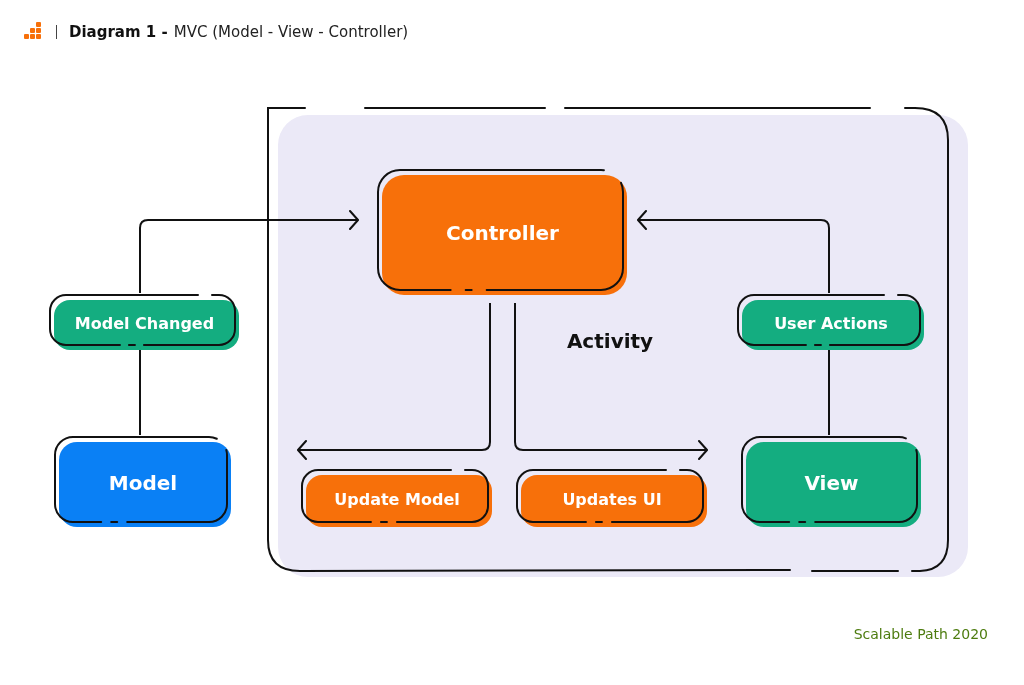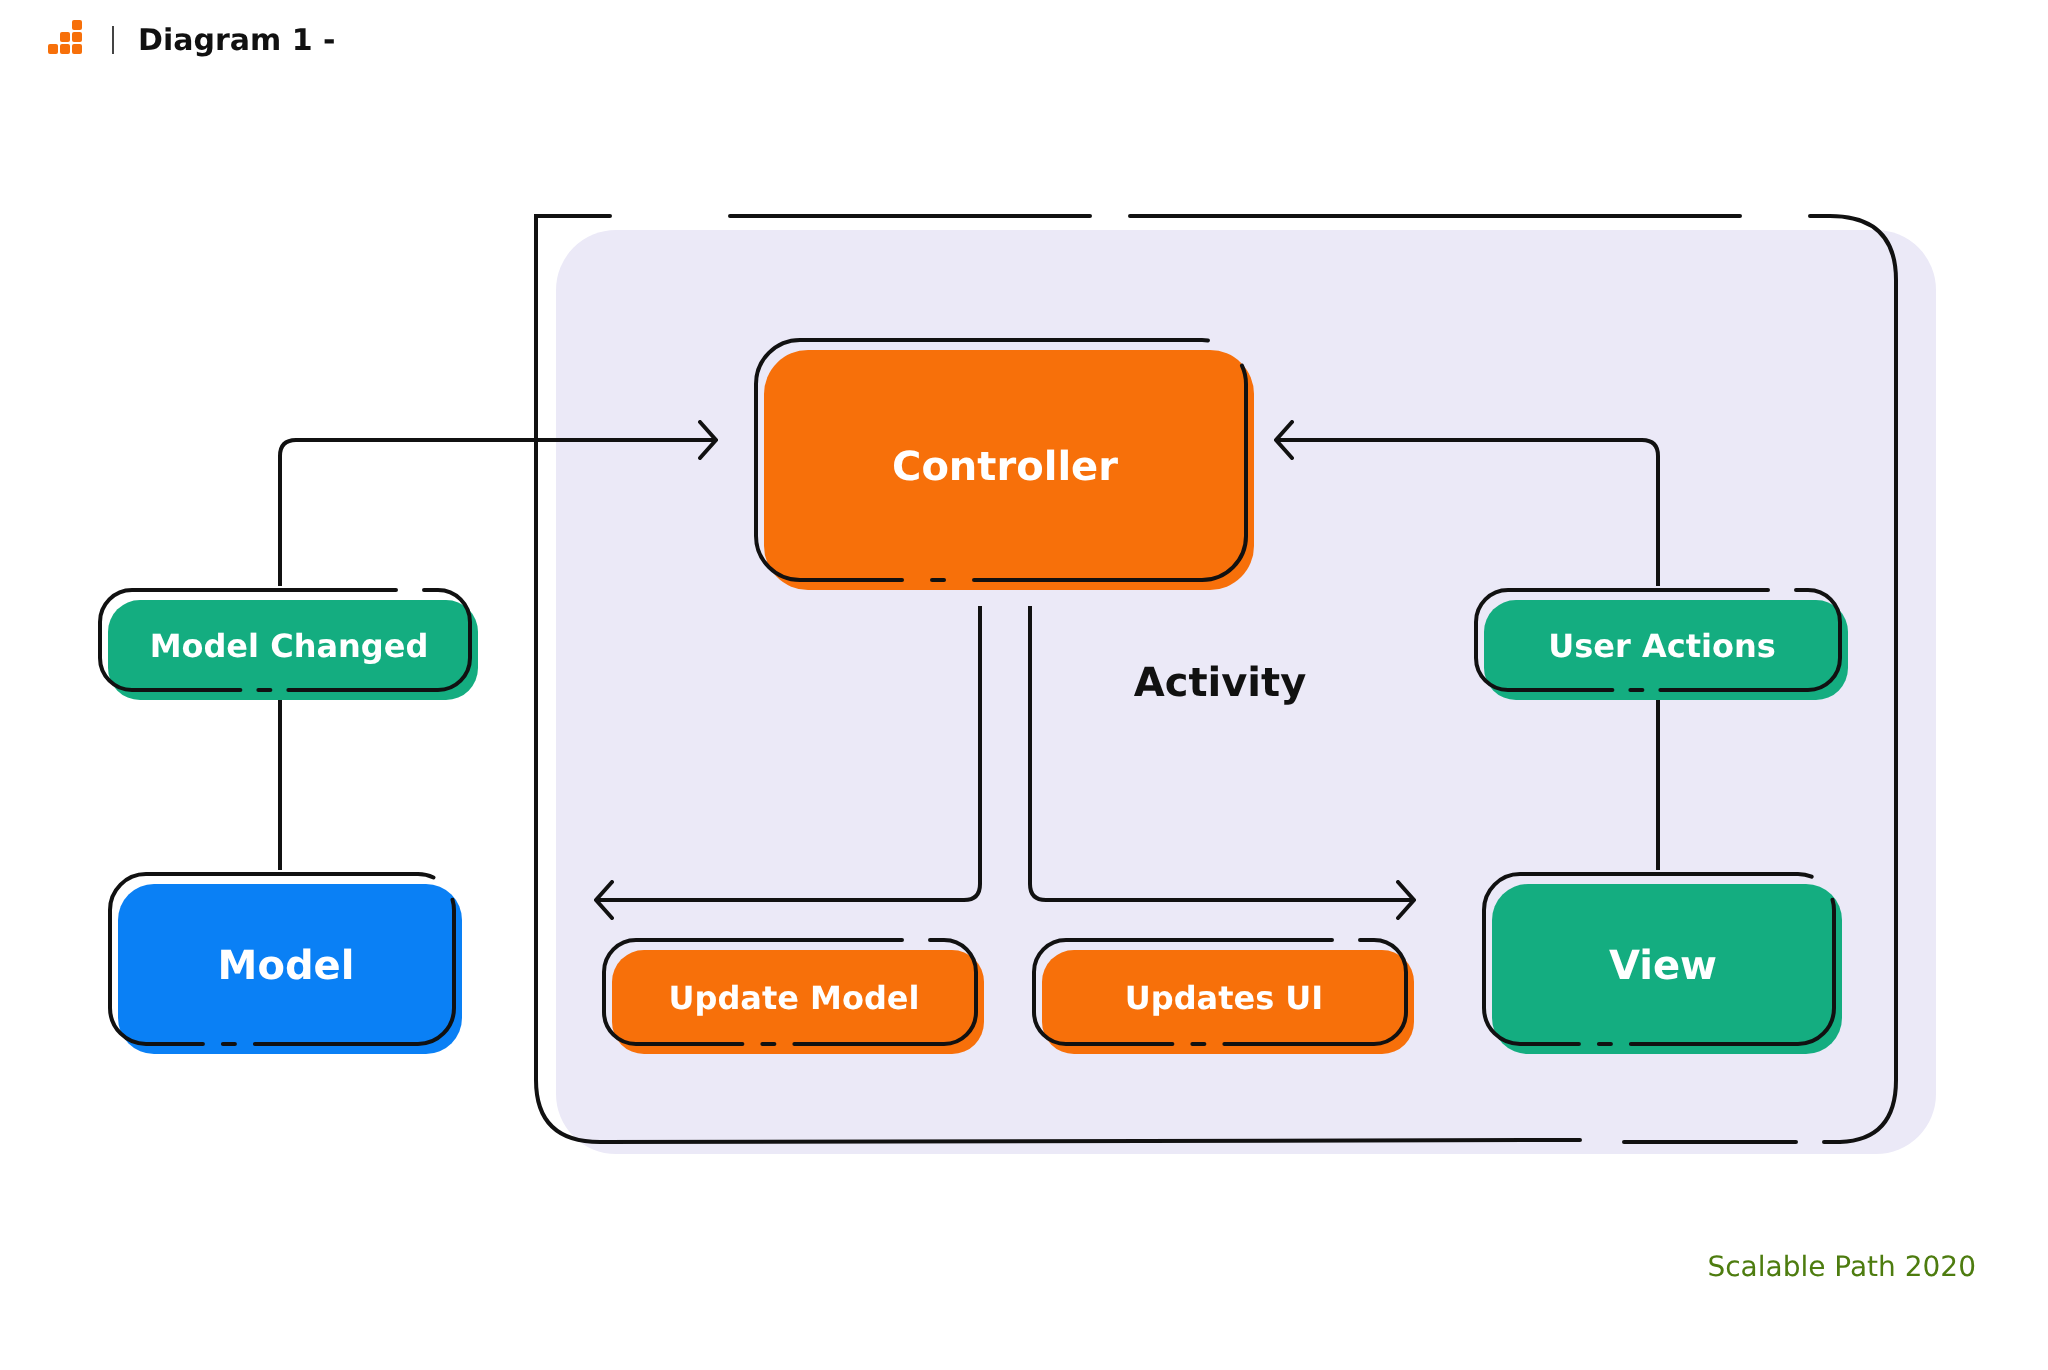--- a/index.html
+++ b/index.html
@@ -1,17 +1,17 @@
 <!DOCTYPE html>
 <html><head>
 <meta charset="utf-8">
 <style>
   html, body { margin: 0; padding: 0; background: #ffffff; }
   body { width: 1024px; height: 685px; position: relative; overflow: hidden; font-family: "DejaVu Sans", sans-serif; }
-  .header { position: absolute; left: 22px; top: 8px; height: 24px; display: flex; align-items: center; }
+  .header { position: absolute; left: 22px; top: 20px; height: 24px; display: flex; align-items: center; }
   .logo { width: 20px; height: 20px; position: relative; margin-right: 14px; }
   .logo i { position: absolute; width: 5px; height: 5px; background: #f7700a; border-radius: 1px; }
   .sep { width: 1px; height: 14px; background: #444; margin-right: 12px; }
   .title-bold { font-weight: bold; font-size: 15px; color: #111; margin-right: 6px; }
   .title-rest { font-size: 15px; color: #222; }
   svg#diagram { position: absolute; left: 0; top: 0; }
   .node-label { font-family: "DejaVu Sans", sans-serif; font-weight: bold; fill: #ffffff; text-anchor: middle; dominant-baseline: central; }
   .activity-label { font-family: "DejaVu Sans", sans-serif; font-weight: bold; fill: #111; text-anchor: middle; dominant-baseline: central; font-size: 20px; }
   .footer { position: absolute; right: 36px; top: 626px; font-size: 14px; color: #4d7c0f; }
 </style>
@@ -22,20 +22,21 @@
   <div class="logo">
     <i style="left:14px;top:0px"></i>
     <i style="left:8px;top:6px"></i>
       <i style="left:14px;top:6px"></i>
     <i style="left:2px;top:12px"></i>
       <i style="left:8px;top:12px"></i>
       <i style="left:14px;top:12px"></i>
   </div>
   <div class="sep"></div>
   <span class="title-bold">Diagram 1 -</span>
+  <span class="title-rest">MVC (Model - View - Controller)</span>
 </div>
 
 <svg id="diagram" width="1024" height="685" viewBox="0 0 1024 685">
   <defs>
     <marker id="arrow" viewBox="0 0 10 20" refX="9" refY="10" markerWidth="10" markerHeight="20" orient="auto" markerUnits="userSpaceOnUse">
       <path d="M1 1 L9 10 L1 19" fill="none" stroke="#111" stroke-width="2" stroke-linecap="round"></path>
     </marker>
   </defs>
 
   <g>

